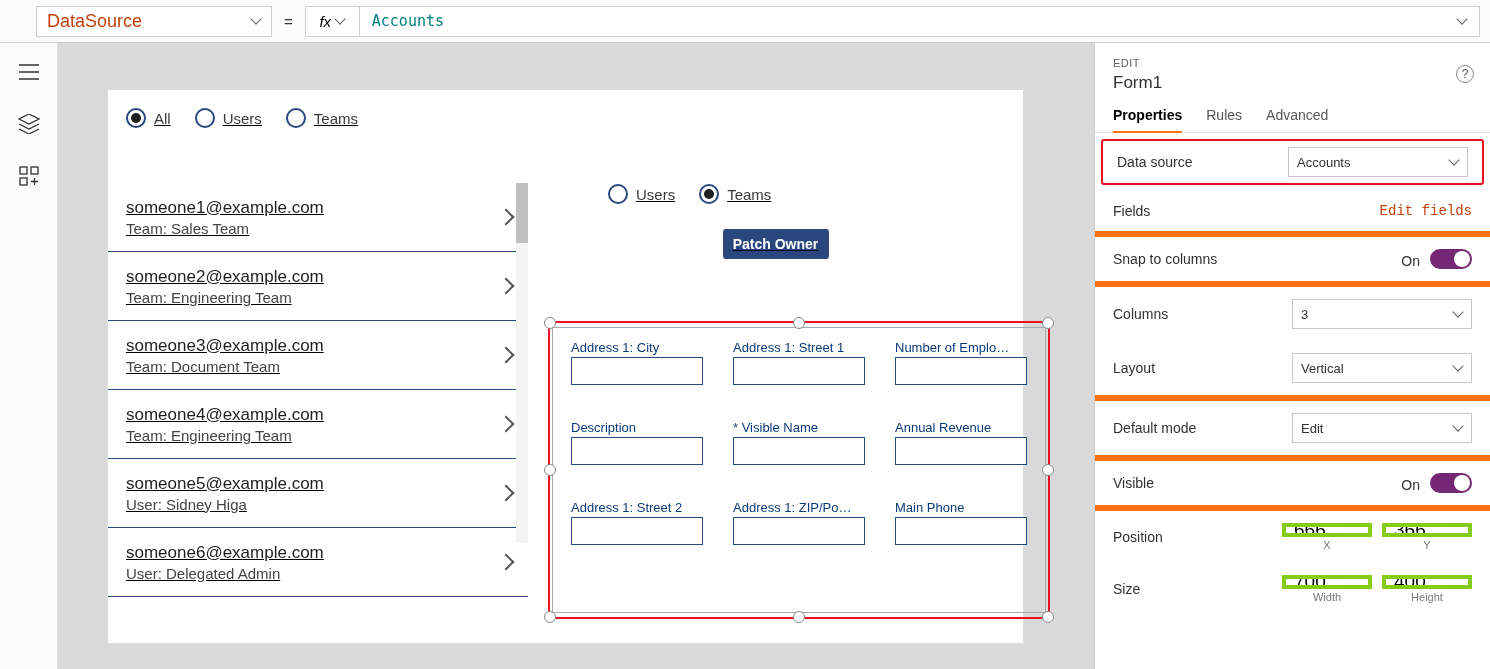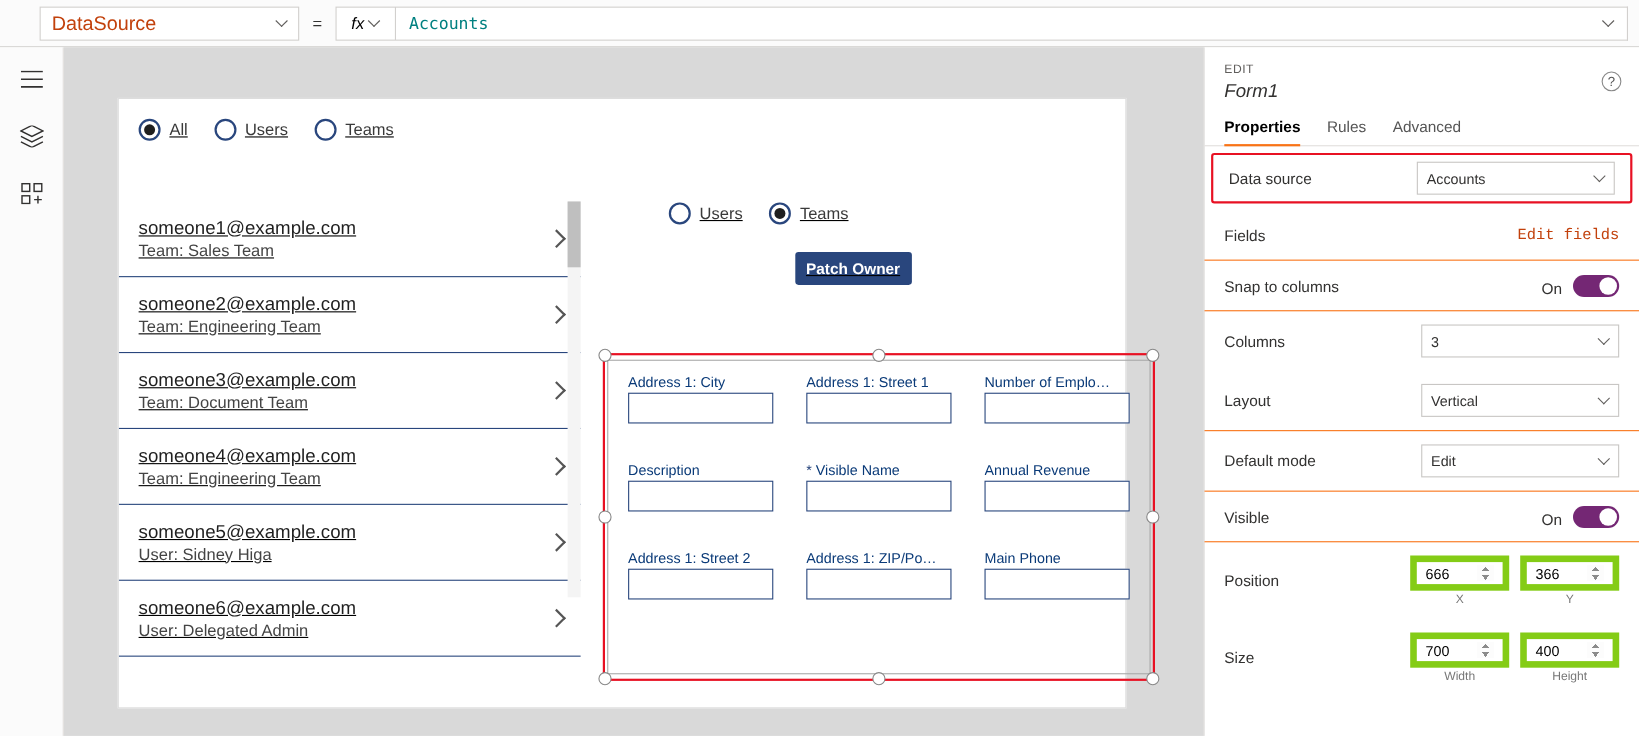--- a/index.html
+++ b/index.html
@@ -117,50 +117,50 @@
     position: absolute; width: 12px; height: 12px; border: 1px solid #888; background: #fff; border-radius: 50%;
   }
 
   
   .props {
     width: 396px; border-left: 1px solid #d2d0ce; background: #fff; display: flex; flex-direction: column;
     font-size: 14px; color: #323130;
   }
   .props-header { padding: 14px 18px 6px; position: relative; }
   .props-header .small { font-size: 11px; color: #605e5c; letter-spacing: 0.5px; }
-  .props-header .title { font-size: 17px; margin-top: 4px; font-style: italic; }
+  .props-header .title { font-size: 17px; margin-top: 4px; }
   .props-header .help {
     position: absolute; right: 16px; top: 22px; width: 18px; height: 18px; border: 1px solid #888;
     border-radius: 50%; font-size: 12px; display: flex; align-items: center; justify-content: center; color: #555; cursor: pointer;
   }
   .tabs { display: flex; gap: 24px; padding: 8px 18px 0; border-bottom: 1px solid #e1dfdd; }
   .tab { padding-bottom: 8px; font-size: 14px; color: #555; cursor: pointer; }
   .tab.active { color: #000; font-weight: 600; border-bottom: 2px solid #f97316; margin-bottom: -1px; }
 
   .prop-row {
     display: flex; align-items: center; justify-content: space-between; padding: 12px 18px;
-    border-bottom: 1px solid #f97316; min-height: 46px;
+    border-bottom: 6px solid #f97316; min-height: 46px;
   }
   .prop-row.no-border { border-bottom: none; }
   .prop-row .label { color: #323130; }
   .prop-input {
     width: 180px; height: 30px; border: 1px solid #c8c6c4; background: #fff; display: flex;
     align-items: center; padding: 0 8px; justify-content: space-between; font-size: 13px;
   }
   .link { color: #c2410c; cursor: pointer; font-family: Liberation Mono, monospace; }
   .toggle {
     width: 42px; height: 20px; background: #742774; border-radius: 10px; position: relative; cursor: pointer;
   }
   .toggle::after { content: ""; position: absolute; right: 2px; top: 2px; width: 16px; height: 16px; background: #fff; border-radius: 50%; }
   .toggle-wrap { display: flex; align-items: flex-end; gap: 10px; }
   .highlight-red { border: 2px solid #e81123 !important; border-radius: 3px; padding: 6px 14px; }
   .prop-row .pair { display: flex; gap: 10px; }
   .pair-col { display: flex; flex-direction: column; align-items: center; }
   .pair-col .sub { font-size: 11px; color: #777; margin-top: 2px; }
-  .num-input { width: 90px; height: 32px; border: 6px solid #84cc16; padding: 0 8px; font-size: 13px; }
+  .num-input { width: 90px; height: 14px; border: 4px solid #84cc16; padding: 0 8px; font-size: 19px; }
   input.num-input::-webkit-outer-spin-button,
   input.num-input::-webkit-inner-spin-button { -webkit-appearance: inner-spin-button; opacity: 1; }
 
 </style>
 </head>
 <body>
 
 <div class="formula-bar">
   <div class="prop-selector">
     <span>DataSource</span>

